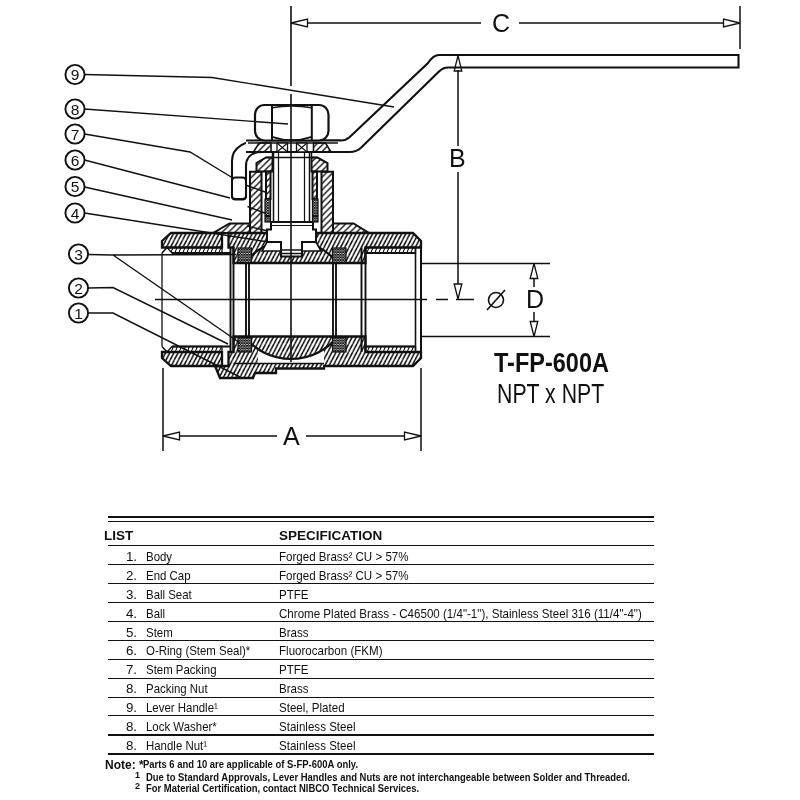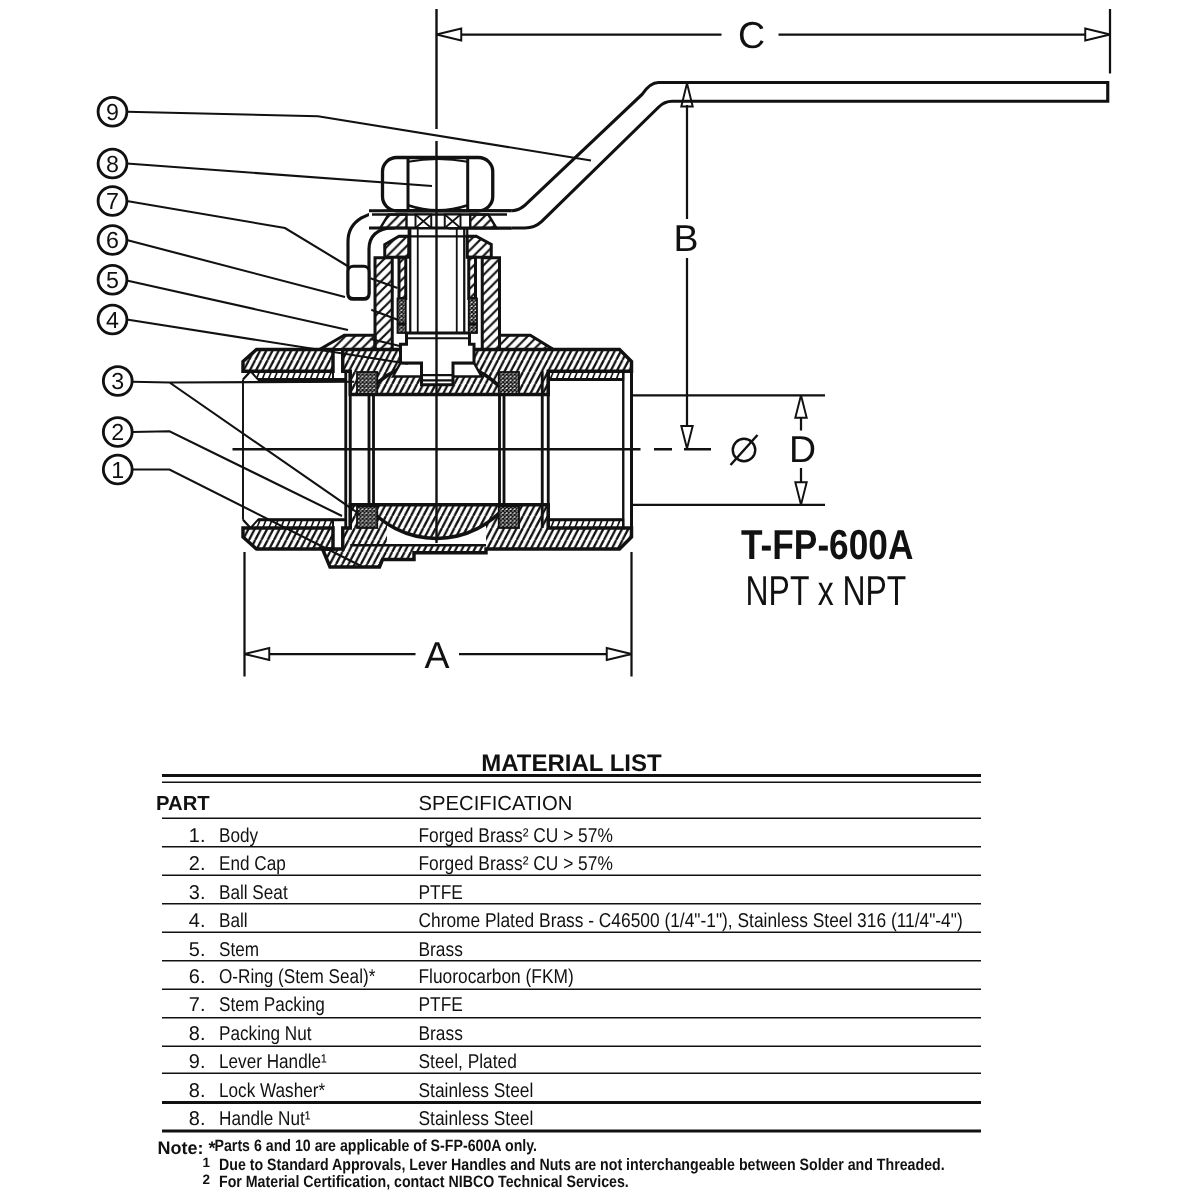--- a/index.html
+++ b/index.html
@@ -189,25 +189,24 @@
     <text x="78.5" y="293.5">2</text>
     <text x="78.5" y="318.5">1</text>
   </g>
 
   <g fill="#111" font-family="Liberation Sans, sans-serif">
     <text x="588.1" y="372.5" font-size="28" font-weight="bold" transform="scale(0.84,1)">T-FP-600A</text>
     <text x="654" y="403.5" font-size="28" transform="scale(0.76,1)">NPT x NPT</text>
   </g>
 </svg>
 
-<div class="abs" style="left:108px;top:501px;width:546px;text-align:center;font-size:16px;font-weight:bold;">MATERIAL LIST</div>
 <div class="rule" style="left:108px;top:516px;width:546px;height:1.8px;"></div>
 <div class="rule" style="left:108px;top:520.5px;width:546px;height:1.6px;"></div>
-<div class="abs" style="left:104px;top:528px;font-size:13.5px;font-weight:bold;">PART</div>
-<div class="abs" style="left:279px;top:528px;font-size:13.5px;font-weight:normal;">SPECIFICATION</div>
+<div class="abs" style="left:104px;top:528px;font-size:13.5px;font-weight:bold;">LIST</div>
+<div class="abs" style="left:279px;top:528px;font-size:13.5px;font-weight:bold;">SPECIFICATION</div>
 <div class="rule" style="left:108px;top:544.5px;width:546px;height:1.8px;"></div>
 <div class="abs" style="left:108px;top:548.5px;width:29px;text-align:right;font-size:13.3px;">1.</div>
 <div class="abs" style="left:146px;top:548.5px;font-size:13.3px;white-space:nowrap;transform:scaleX(0.86);transform-origin:left top;">Body</div>
 <div class="abs" style="left:279px;top:548.5px;font-size:13.3px;white-space:nowrap;transform:scaleX(0.87);transform-origin:left top;">Forged Brass² CU &gt; 57%</div>
 <div class="rule" style="left:108px;top:564px;width:546px;height:1.4px;"></div>
 <div class="abs" style="left:108px;top:567.5px;width:29px;text-align:right;font-size:13.3px;">2.</div>
 <div class="abs" style="left:146px;top:567.5px;font-size:13.3px;white-space:nowrap;transform:scaleX(0.86);transform-origin:left top;">End Cap</div>
 <div class="abs" style="left:279px;top:567.5px;font-size:13.3px;white-space:nowrap;transform:scaleX(0.87);transform-origin:left top;">Forged Brass² CU &gt; 57%</div>
 <div class="rule" style="left:108px;top:583px;width:546px;height:1.4px;"></div>
 <div class="abs" style="left:108px;top:586.5px;width:29px;text-align:right;font-size:13.3px;">3.</div>

